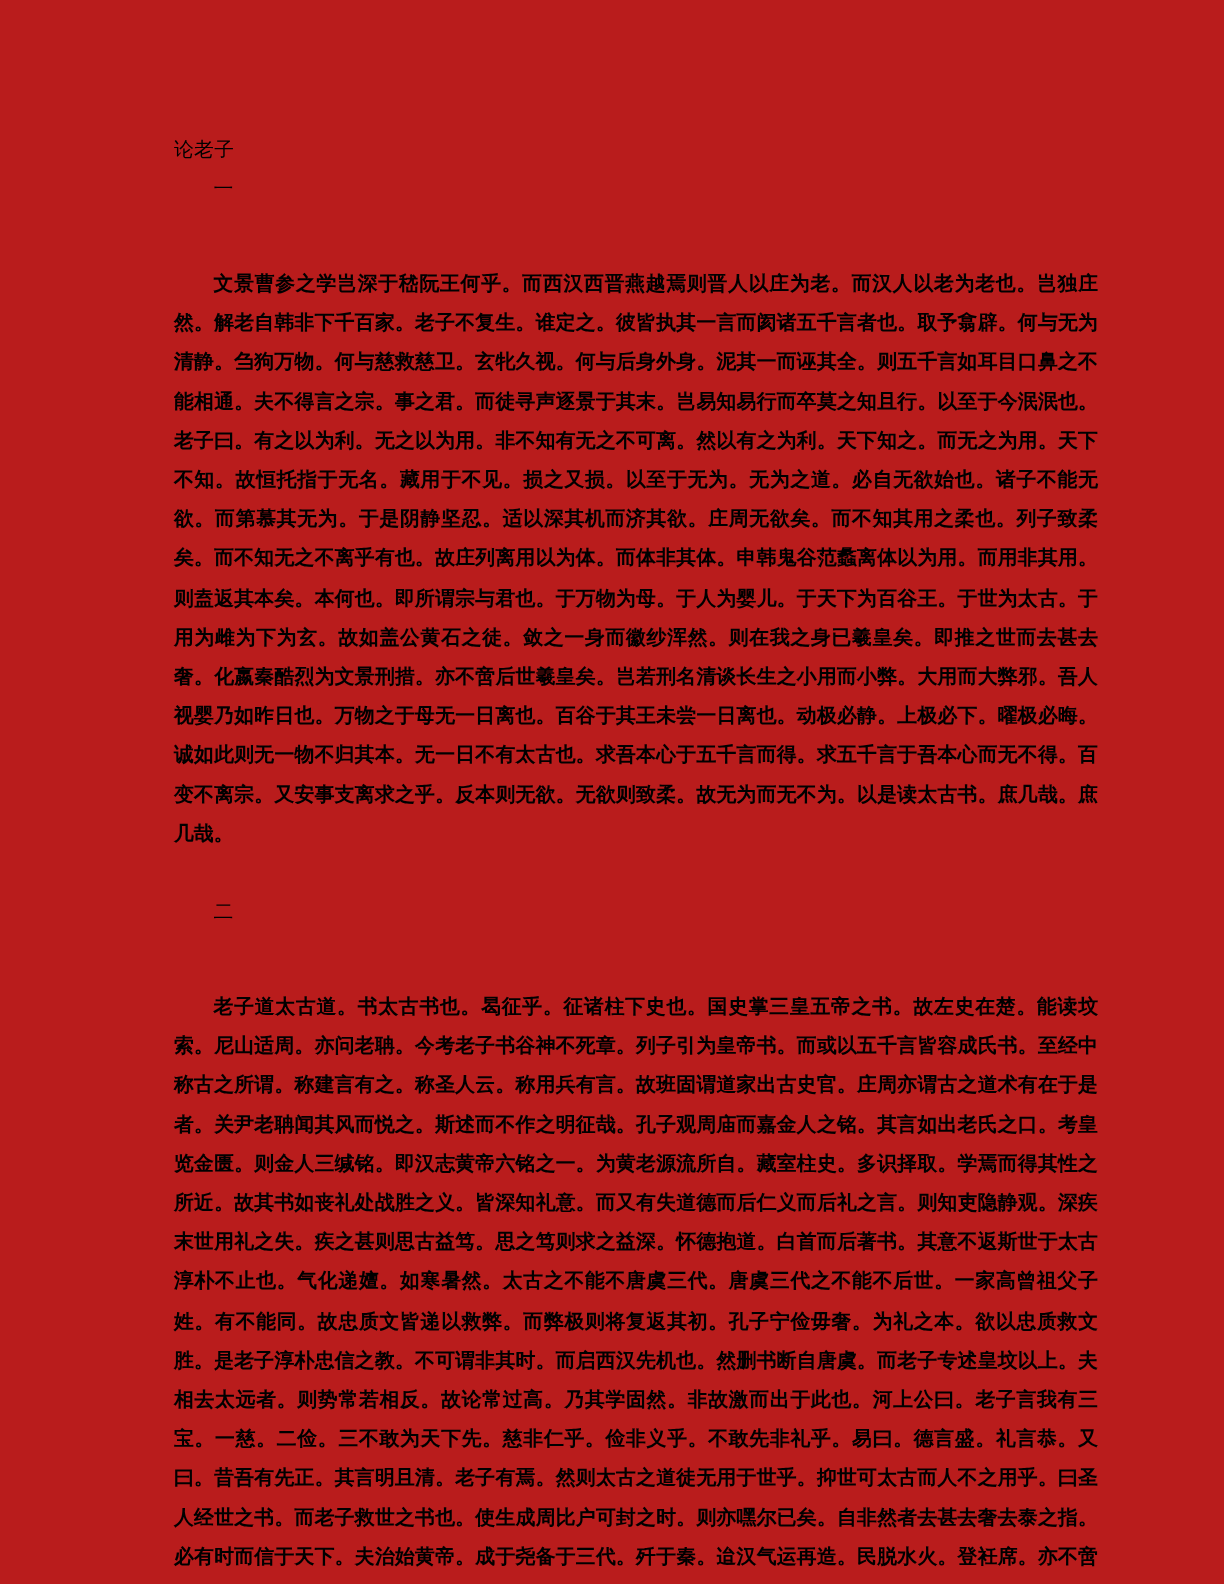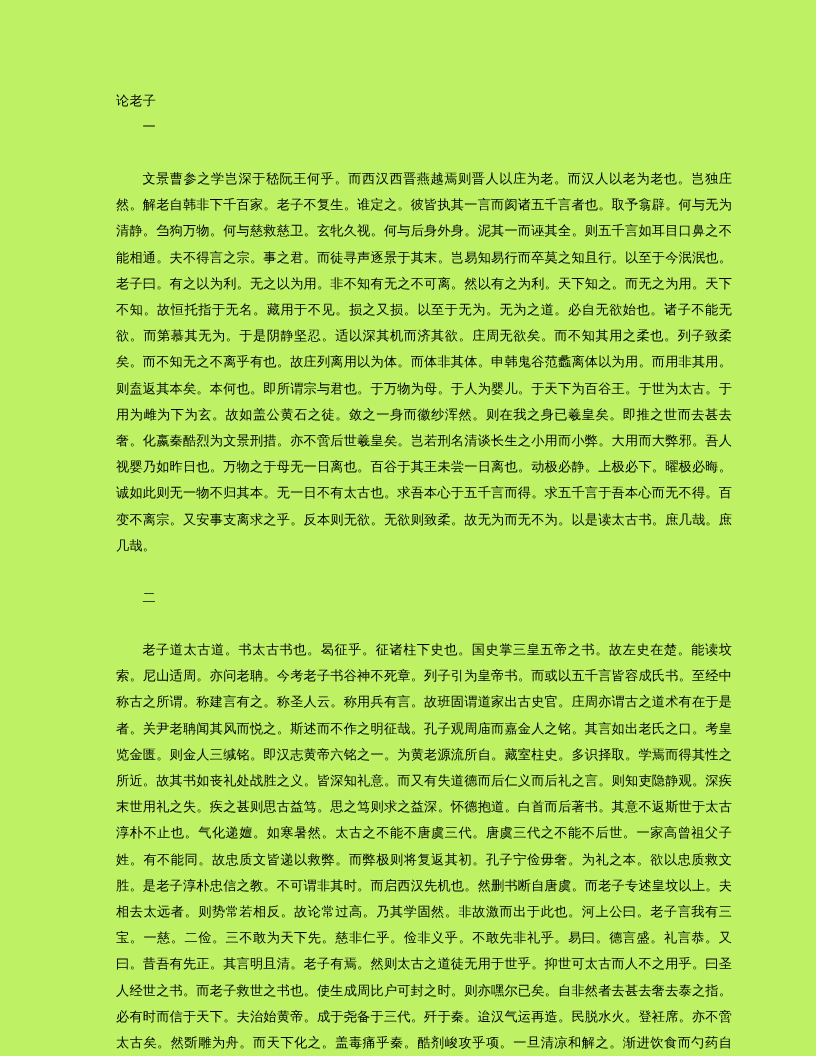--- a/index.html
+++ b/index.html
@@ -12,21 +12,21 @@
     height: 1056px;
     font-family: "DejaVu Serif", "Liberation Serif", serif;
     color: #000000;
     overflow: hidden;
   }
   .page {
     box-sizing: border-box;
     width: 816px;
     height: 1056px;
     padding: 88px 84px 90px 116px;
-    background: #bef264;
+    background: #b91c1c;
   }
   .doc-title {
     font-size: 13.2px;
     line-height: 26px;
     letter-spacing: 0.2px;
     margin: 0 0 0 0;
     font-weight: normal;
   }
   .section-number {
     font-size: 13.2px;
@@ -37,23 +37,24 @@
   }
   .section-number.spaced {
     margin-top: 26px;
   }
   .body-para {
     font-size: 13.2px;
     line-height: 26.2px;
     text-align: justify;
     text-justify: inter-ideograph;
     text-indent: 2em;
-    margin: 26px 0 0 0;
+    margin: 37px 0 0 0;
     letter-spacing: 0.05px;
     word-break: break-all;
+    font-weight: bold;
   }
   .body-para:first-of-type {
     margin-top: 26px;
   }
 </style>
 </head>
 <body>
 
 <div class="page">
 

